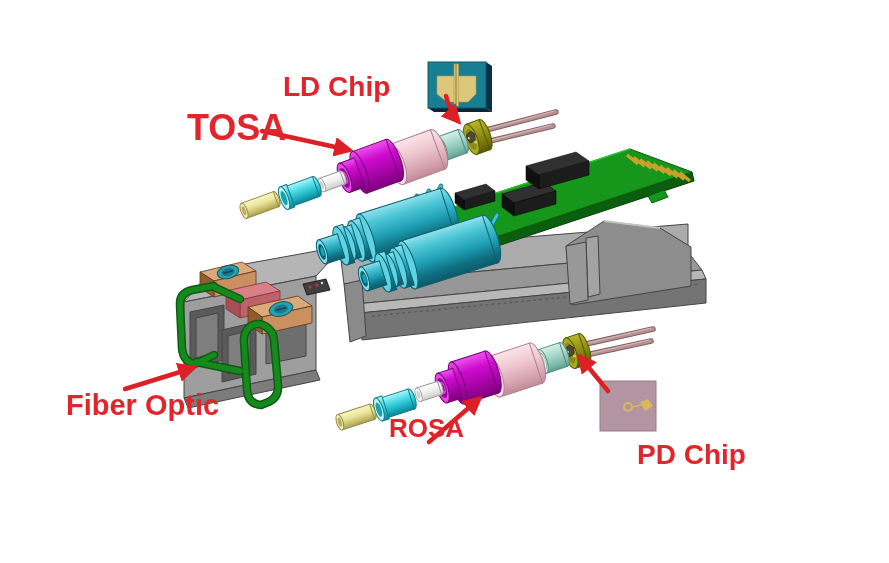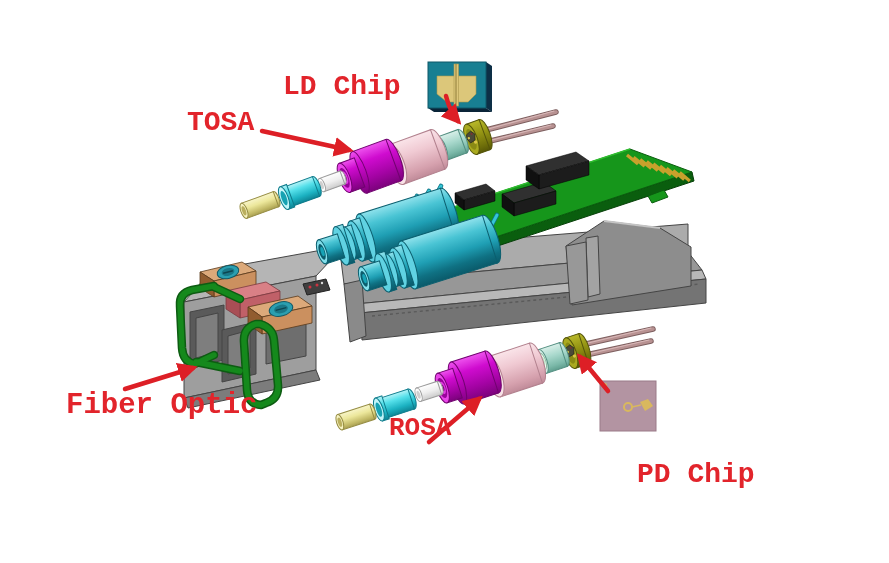--- a/index.html
+++ b/index.html
@@ -1,26 +1,26 @@
 <!DOCTYPE html>
 <html style="--c-background: #ffffff; --c-label_red: #e2242b; --c-arrow_red: #dd1f26; --c-osa_magenta: #c607c6; --c-sleeve_pink: #f0cad3; --c-sleeve_cyan: #40dbe6; --c-ferrule_yellow: #ece79b; --c-pcb_green: #16961b; --c-pcb_edge_green: #0a5e0e; --c-barrel_teal: #2fb3c6; --c-housing_gray: #9a9a9a; --c-bail_green: #15891c; --c-copper_tan: #cb905f; --c-tocan_olive: #90901a; --c-pin_rose: #b89292; --c-ld_chip_teal: #187f92; --c-pd_chip_mauve: #b394a2; --c-chip_gold: #d9b85e; --c-ic_black: #1c1c1c;"><head>
 <meta charset="utf-8">
 <style>
   html,body{margin:0;padding:0;background:#fff;}
   .stage{position:relative;width:889px;height:501px;overflow:hidden;
          background:var(--c-background,#fff);
-         font-family:Liberation Mono, monospace;}
+         font-family:Liberation Sans, sans-serif;}
   .stage svg{position:absolute;left:0;top:0;}
   .lbl{position:absolute;color:var(--c-label_red,#e2242b);font-weight:700;
        white-space:nowrap;line-height:1.1;letter-spacing:0;}
   #lbl-ld   {left:283px;top:72px; font-size:28px;}
-  #lbl-tosa {left:187px;top:108px;font-size:28px;}
+  #lbl-tosa {left:187px;top:108px;font-size:36px;}
   #lbl-fiber{left:66px; top:388px;font-size:29px;line-height:35px;}
   #lbl-rosa {left:389px;top:414px;font-size:26px;}
-  #lbl-pd   {left:637px;top:440px;font-size:28px;margin-top:20px;}
+  #lbl-pd   {left:637px;top:440px;font-size:28px;}
 </style>
 </head>
 <body>
 
 <div class="stage">
 
 <svg width="889" height="563" viewBox="0 0 889 563">
   <defs>
     <linearGradient id="gMagenta" x1="0" y1="0" x2="0" y2="1">
       <stop offset="0" stop-color="#ee52ee"></stop>

